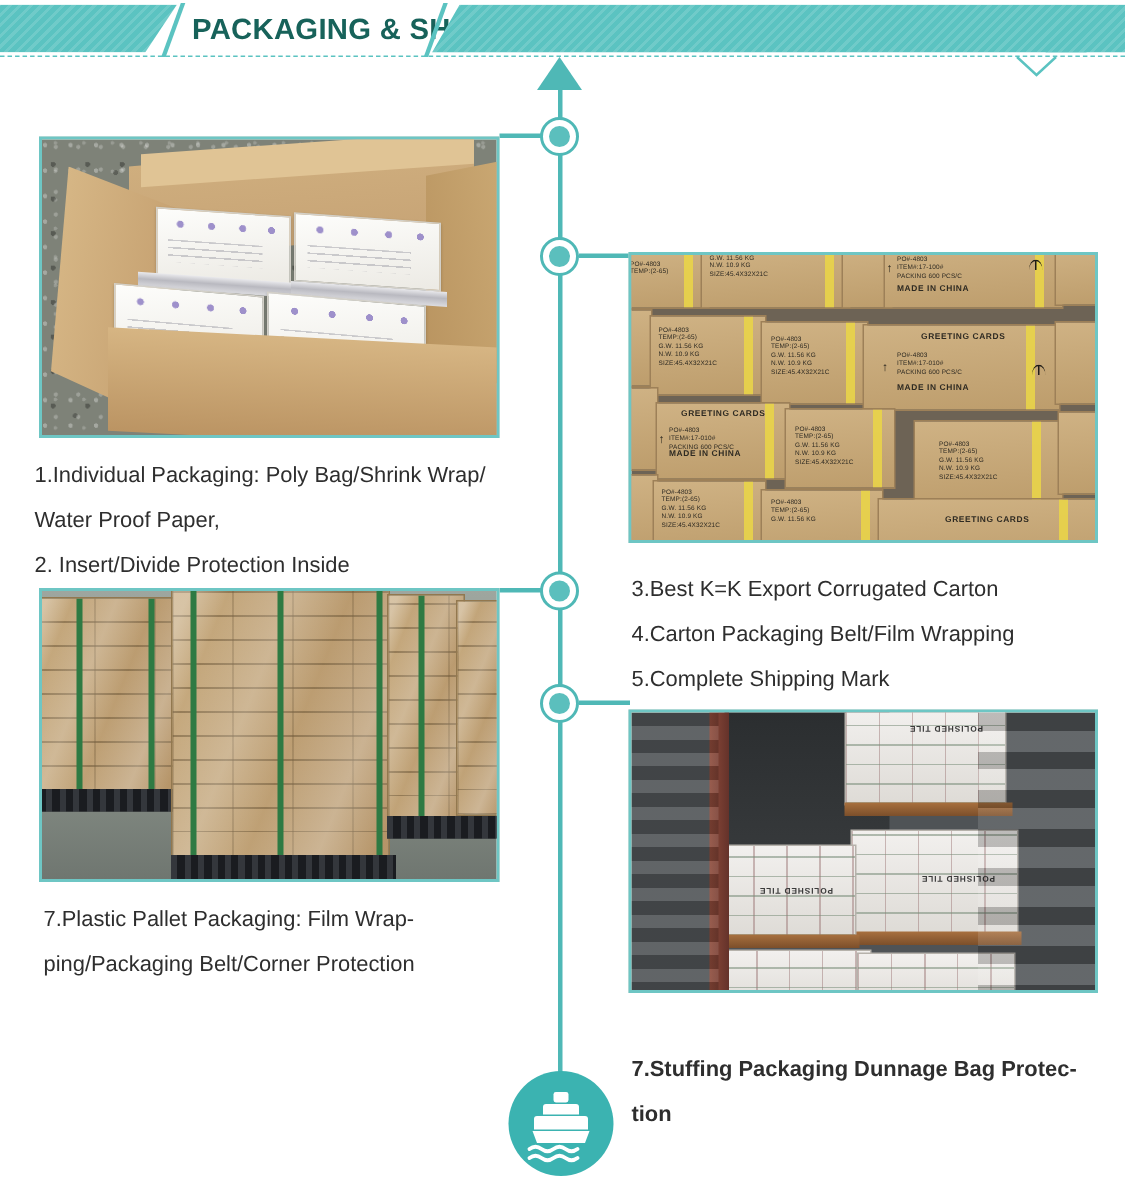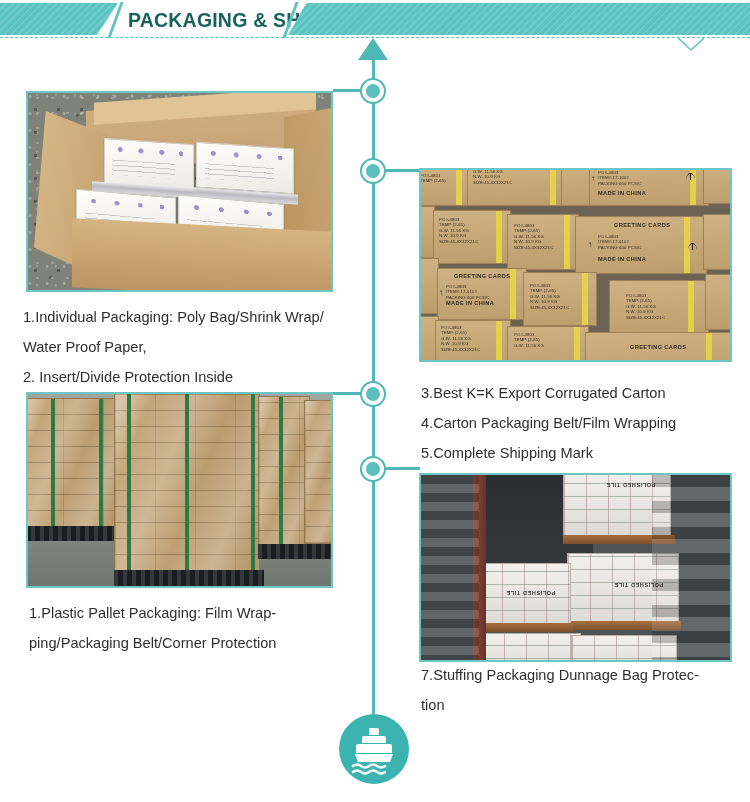--- a/index.html
+++ b/index.html
@@ -339,21 +339,21 @@
   .caption {
     position: absolute;
     font-size: 14.6px;
     line-height: 30px;
     color: #2e2e2e;
     white-space: pre-line;
   }
   .cap1 { left: 23px; top: 302px; width: 340px; }
   .cap2 { left: 421px; top: 378px; width: 320px; }
   .cap3 { left: 29px; top: 598px; width: 330px; }
-  .cap4 { left: 421px; top: 660px; width: 325px; }
+  .cap4 { left: 421px; top: 698px; width: 325px; font-weight: bold; }
 </style>
 </head>
 <body>
 
 <div class="header">
   <div class="banner-left"></div>
   <div class="banner-slash slash-a"></div>
   <div class="header-title">PACKAGING &amp; SHIPPING</div>
   <div class="banner-slash slash-b"></div>
   <div class="banner-right"></div>
@@ -556,16 +556,16 @@
     <div class="p4-right"></div>
   </div>
 </div>
 
 <div class="caption cap1">1.Individual Packaging: Poly Bag/Shrink Wrap/
 Water Proof Paper,
 2. Insert/Divide Protection Inside</div>
 <div class="caption cap2">3.Best K=K Export Corrugated Carton
 4.Carton Packaging Belt/Film Wrapping
 5.Complete Shipping Mark</div>
-<div class="caption cap3">1.Plastic Pallet Packaging: Film Wrap-
+<div class="caption cap3">7.Plastic Pallet Packaging: Film Wrap-
 ping/Packaging Belt/Corner Protection</div>
 <div class="caption cap4">7.Stuffing Packaging Dunnage Bag Protec-
 tion</div>
 
 </body></html>

